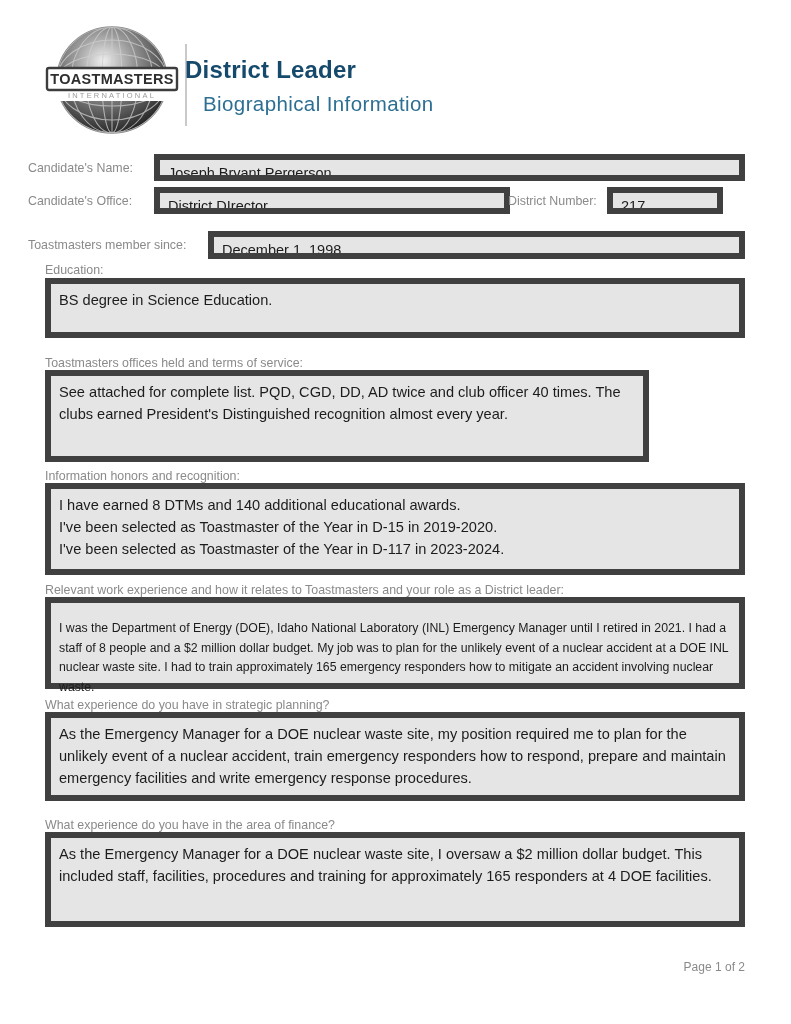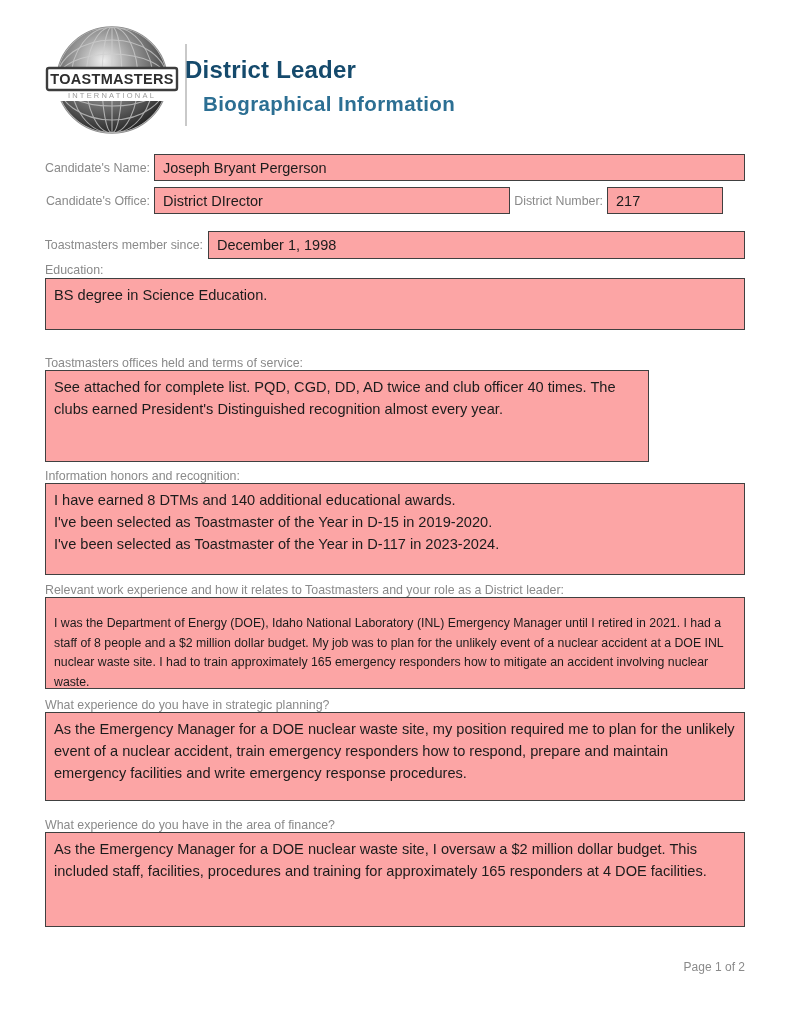--- a/index.html
+++ b/index.html
@@ -8,29 +8,29 @@
     font-family:"Liberation Sans", sans-serif; overflow:hidden;
   }
   
   .logo { position:absolute; left:44px; top:24px; width:136px; height:114px; }
   .hdr-divider { position:absolute; left:185px; top:44px; width:2px; height:82px; background:#c9c9c9; }
   .title {
     position:absolute; left:185px; top:56px; font-size:24px; font-weight:bold;
     color:#154a6c; letter-spacing:0.2px;
   }
   .subtitle {
-    position:absolute; left:203px; top:92px; font-size:20.5px; font-weight:700;
+    position:absolute; left:203px; top:92px; font-size:20.5px; font-weight:400;
     color:#2c6f93; letter-spacing:0.4px;
   }
   
   .lbl { position:absolute; color:#8a8a8a; font-size:12.4px; white-space:nowrap; }
-  .lbl.r { text-align:right; }
+  .lbl.r { }
   
   .box {
-    position:absolute; background:#fca5a5; border:1px solid #404040;
+    position:absolute; background:#e5e5e5; border:6px solid #404040;
     box-sizing:border-box; color:#1c1c1c;
   }
   .box.input { font-size:14.5px; line-height:26px; padding:0 8px; white-space:nowrap; overflow:hidden; }
   .box.area { font-size:14.6px; line-height:22px; padding:5px 8px; }
   .box.area.small { font-size:12.3px; line-height:19.5px; padding:16px 8px; }
   .pre { white-space:pre-line; }
   .footer {
     position:absolute; right:46px; top:960px; font-size:12px; color:#8a8a8a;
   }
 </style>
@@ -82,21 +82,21 @@
 
   <div class="lbl r" style="left:28px; top:194px; width:122px;">Candidate's Office:</div>
   <div class="box input" style="left:154px; top:187px; width:356px; height:27px;">District DIrector</div>
   <div class="lbl r" style="left:508px; top:194px; width:95px;">District Number:</div>
   <div class="box input" style="left:607px; top:187px; width:116px; height:27px;">217</div>
 
   <div class="lbl r" style="left:28px; top:238px; width:175px;">Toastmasters member since:</div>
   <div class="box input" style="left:208px; top:231px; width:537px; height:28px;">December 1, 1998</div>
 
   <div class="lbl" style="left:45px; top:263px;">Education:</div>
-  <div class="box area" style="left:45px; top:278px; width:700px; height:52px;">BS degree in Science Education.</div>
+  <div class="box area" style="left:45px; top:278px; width:700px; height:60px;">BS degree in Science Education.</div>
 
   <div class="lbl" style="left:45px; top:356px;">Toastmasters offices held and terms of service:</div>
   <div class="box area" style="left:45px; top:370px; width:604px; height:92px;">See attached for complete list.  PQD, CGD, DD, AD twice and club officer 40 times.  The clubs earned President's Distinguished recognition almost every year.</div>
 
   <div class="lbl" style="left:45px; top:469px;">Information honors and recognition:</div>
   <div class="box area pre" style="left:45px; top:483px; width:700px; height:92px;">I have earned 8 DTMs and 140 additional educational awards.
 I've been selected as Toastmaster of the Year in D-15 in 2019-2020.
 I've been selected as Toastmaster of the Year in D-117 in 2023-2024.</div>
 
   <div class="lbl" style="left:45px; top:583px;">Relevant work experience and how it relates to Toastmasters and your role as a District leader:</div>

